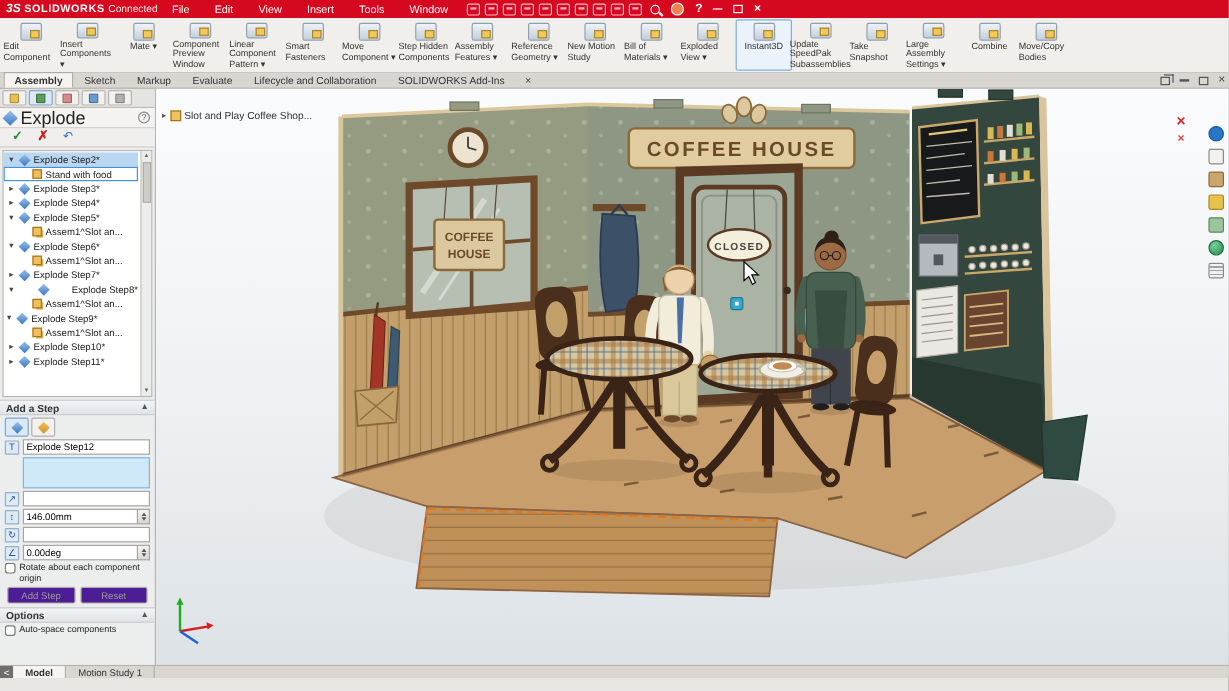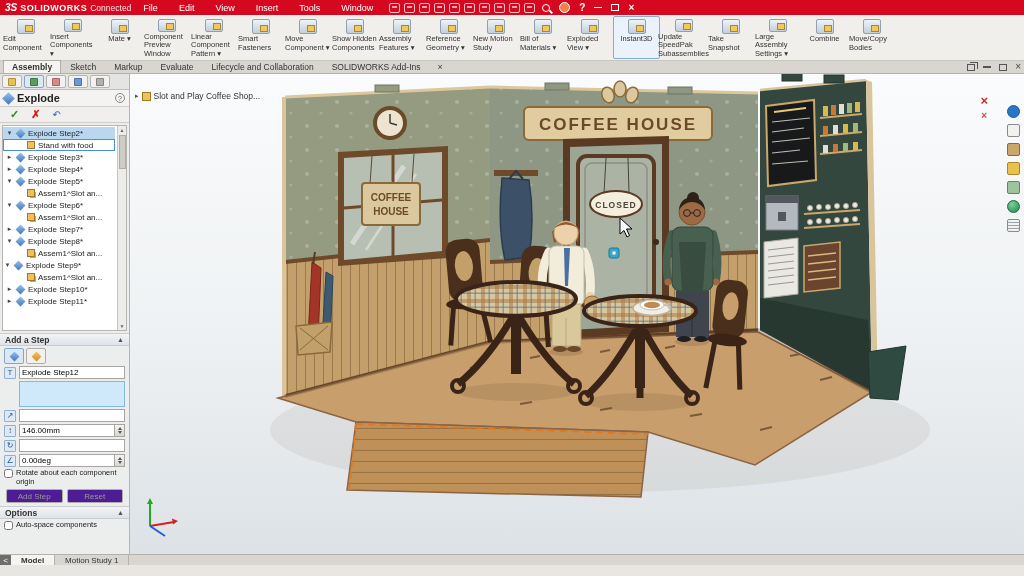--- a/index.html
+++ b/index.html
@@ -48,21 +48,21 @@
 
 
 .main{display:flex;height:480px}
 .pm{width:130px;background:#eceded;border-right:1px solid #b8b5b0;display:flex;flex-direction:column;font-size:8.5px;overflow:hidden}
 .pm-tabs{height:16px;display:flex;gap:2px;padding:1px 2px;background:#e4e4e2;border-bottom:1px solid #c0bdb8}
 .pmtab{width:20px;height:13px;border:1px solid #b8b5b0;border-radius:2px;background:#f2f1ef;display:flex;align-items:center;justify-content:center}
 .pmtab.active{background:#dce9f5;border-color:#7fa8cc}
 .pmtab .sq{display:block;width:8px;height:8px;border-radius:1px;border:1px solid rgba(0,0,0,.25)}
 .pm-title-row{height:17px;display:flex;align-items:center;gap:4px;padding:0 4px;background:#f4f3f1;border-bottom:1px solid #d0cdc8}
 .pm-ico{width:9px;height:9px;background:linear-gradient(135deg,#9cc0e8,#3a78c2);transform:rotate(45deg)}
-.pm-title{font-weight:bold;font-size:11px}
+.pm-title{font-weight:normal;font-size:15px}
 .help-circle{margin-left:auto;width:10px;height:10px;border:1px solid #8a8a8a;border-radius:50%;display:flex;align-items:center;justify-content:center;font-size:7px;color:#555}
 .pm-actions{height:16px;display:flex;align-items:center;gap:12px;padding:0 10px;background:#f0efed;border-bottom:1px solid #d0cdc8}
 .ok{color:#2e8b2e;font-weight:bold;font-size:11px;line-height:1}
 .cancel{color:#cc2020;font-weight:bold;font-size:11px;line-height:1}
 .undo{color:#2a6bc0;font-size:10px;line-height:1}
 .tree{position:relative;height:206px;background:#fff;border:1px solid #b8b5b0;margin:2px;overflow:hidden;padding:1px 11px 1px 0}
 .trow{height:12px;display:flex;align-items:center;gap:3px;white-space:nowrap;overflow:hidden}
 .trow.sel{background:#b9d7f1}
 .trow.foc{outline:1px solid #4a90d9;outline-offset:-1px}
 .arrow{width:7px;font-size:7px;color:#444;text-align:center;flex:none}
@@ -191,21 +191,21 @@
       <div class="rbtn">
         <div class="rico"></div>
         <div class="rlabel">Smart Fasteners</div>
       </div>
       <div class="rbtn">
         <div class="rico"></div>
         <div class="rlabel">Move Component ▾</div>
       </div>
       <div class="rbtn">
         <div class="rico"></div>
-        <div class="rlabel">Show Hidden Components</div>
+        <div class="rlabel">Step Hidden Components</div>
       </div>
       <div class="rbtn">
         <div class="rico"></div>
         <div class="rlabel">Assembly Features ▾</div>
       </div>
       <div class="rbtn">
         <div class="rico"></div>
         <div class="rlabel">Reference Geometry ▾</div>
       </div>
       <div class="rbtn">
@@ -338,21 +338,21 @@
           <div class="trow" style="padding-left: 14px;">
             <span class="arrow"></span>
             <span class="ticon assem"></span>
             <span class="tlabel">Assem1^Slot an...</span>
           </div>
           <div class="trow" style="padding-left: 3px;">
             <span class="arrow">▸</span>
             <span class="ticon step"></span>
             <span class="tlabel">Explode Step7*</span>
           </div>
-          <div class="trow" style="padding-left: 3px;">
+          <div class="trow" style="padding-left: 3px; justify-content: space-between;">
             <span class="arrow">▾</span>
             <span class="ticon step"></span>
             <span class="tlabel">Explode Step8*</span>
           </div>
           <div class="trow" style="padding-left: 14px;">
             <span class="arrow"></span>
             <span class="ticon assem"></span>
             <span class="tlabel">Assem1^Slot an...</span>
           </div>
           <div class="trow" style="padding-left: 1px;">

